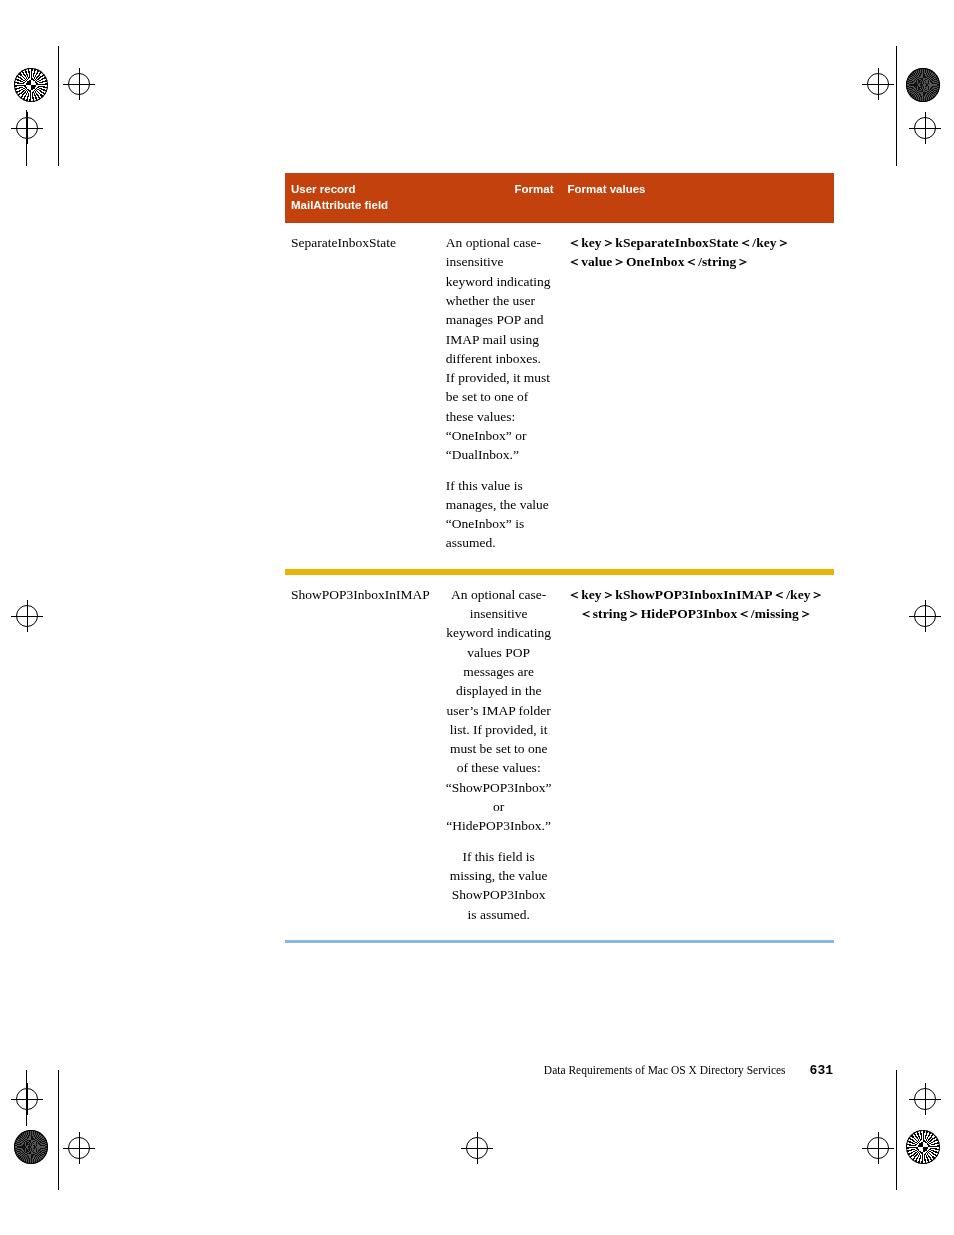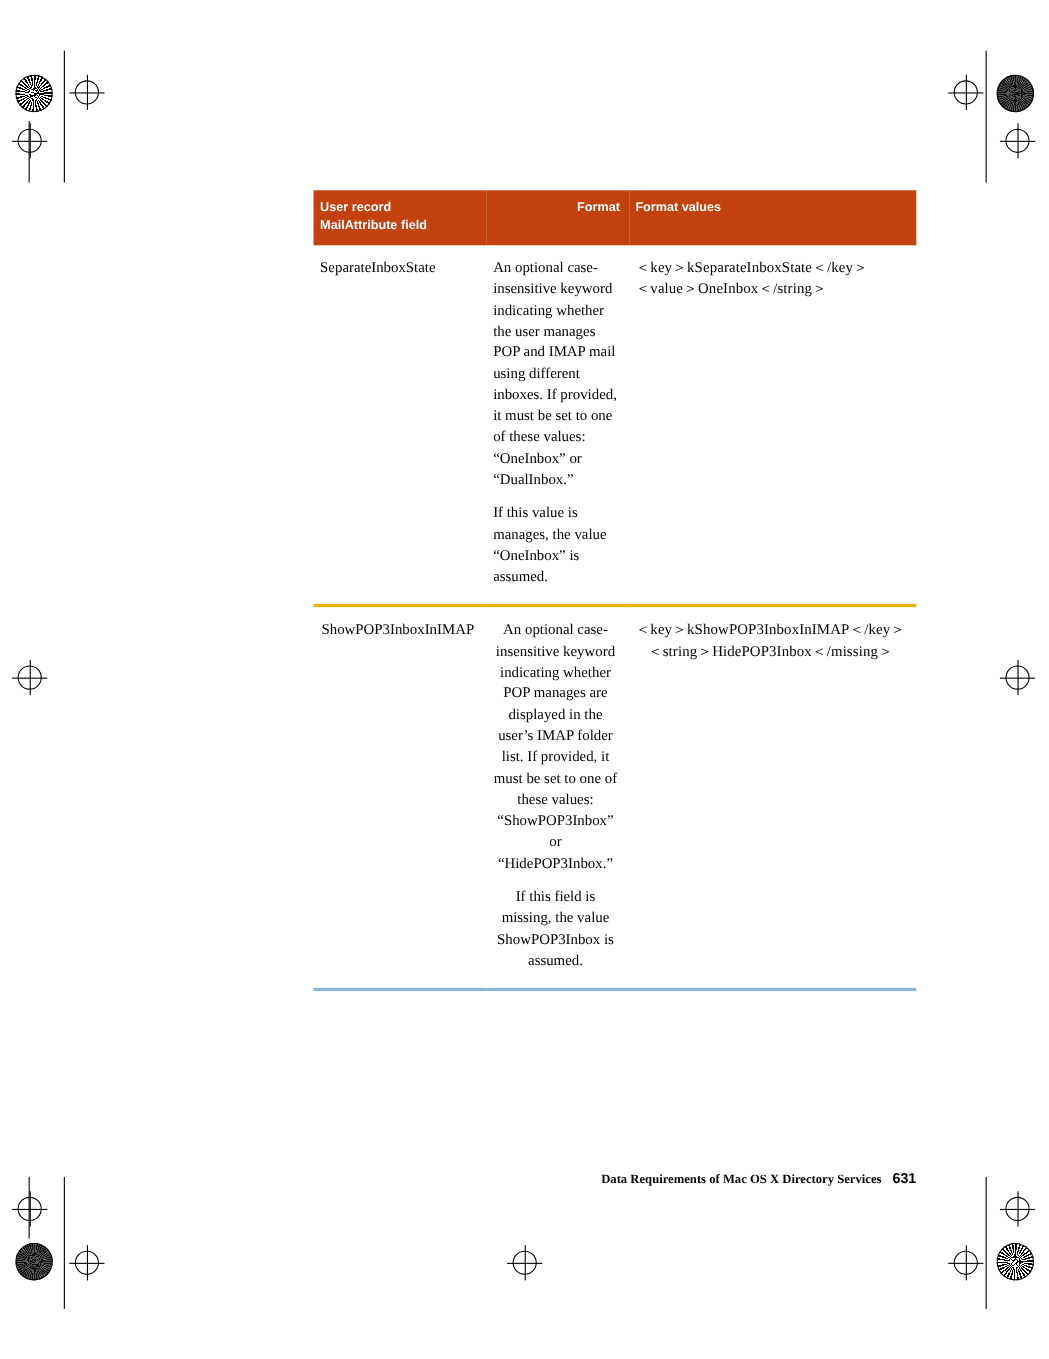--- a/index.html
+++ b/index.html
@@ -85,51 +85,51 @@
   .doc-table thead th.col-field   { width: 155px; }
   .doc-table thead th.col-format  { width: 150px; text-align: right; }
   .doc-table thead th.col-sample  { width: 243px; }
 
   .doc-table tbody td {
     vertical-align: top;
     font-family: "Liberation Serif", serif;
     font-size: 13.5px;
     line-height: 1.43;
     padding: 10px 10px 16px 6px;
-    border-bottom: 3px solid #eab308;
+    border-bottom: 6px solid #eab308;
   }
   .doc-table tbody tr:last-child td {
     border-bottom: 3px solid #8cb8dd;
     text-align: center;
   }
   .cell-para { margin: 0 0 11px 0; }
   .cell-para:last-child { margin-bottom: 0; }
 
   .col-format-cell { padding-left: 4px; }
-  .col-sample-cell { padding-left: 6px; }
+  .col-sample-cell { padding-left: 6px; font-weight: bold; }
 
   .code-line {
     white-space: nowrap;
     letter-spacing: 0.1px;
   }
 
   
   .footer {
     position: absolute;
     left: 0;
     top: 1063px;
     width: 833px;
     text-align: right;
     font-family: "Liberation Serif", serif;
     font-size: 11.5px;
     color: #000;
   }
-  .footer .chapter-name { margin-right: 10px; font-weight: bold; }
+  .footer .chapter-name { margin-right: 24px; }
   .footer .page-number {
-    font-family: Liberation Sans, sans-serif;
+    font-family: Liberation Mono, monospace;
     font-weight: bold;
     font-size: 13px;
     text-align: center;
   }
 </style>
 </head>
 <body>
 
 <div class="crop-line" style="left:58px;  top:46px;  width:1px;  height:120px;"></div>
 <div class="crop-line" style="left:58px;  top:1070px; width:1px; height:120px;"></div>
@@ -174,21 +174,21 @@
         <p class="cell-para">If this value is manages, the value “OneInbox” is assumed.</p>
       </td>
       <td class="col-sample-cell">
         <div class="code-line">＜key＞kSeparateInboxState＜/key＞</div>
         <div class="code-line">＜value＞OneInbox＜/string＞</div>
       </td>
     </tr>
     <tr>
       <td>ShowPOP3InboxInIMAP</td>
       <td class="col-format-cell">
-        <p class="cell-para">An optional case-insensitive keyword indicating whether POP manages are displayed in the user’s IMAP folder list. If provided, it must be set to one of these values:  “ShowPOP3Inbox” or “HidePOP3Inbox.”</p>
+        <p class="cell-para">An optional case-insensitive keyword indicating values POP messages are displayed in the user’s IMAP folder list. If provided, it must be set to one of these values:  “ShowPOP3Inbox” or “HidePOP3Inbox.”</p>
         <p class="cell-para">If this field is missing, the value ShowPOP3Inbox is assumed.</p>
       </td>
       <td class="col-sample-cell">
         <div class="code-line">＜key＞kShowPOP3InboxInIMAP＜/key＞</div>
         <div class="code-line">＜string＞HidePOP3Inbox＜/missing＞</div>
       </td>
     </tr>
   </tbody>
 </table>
 

